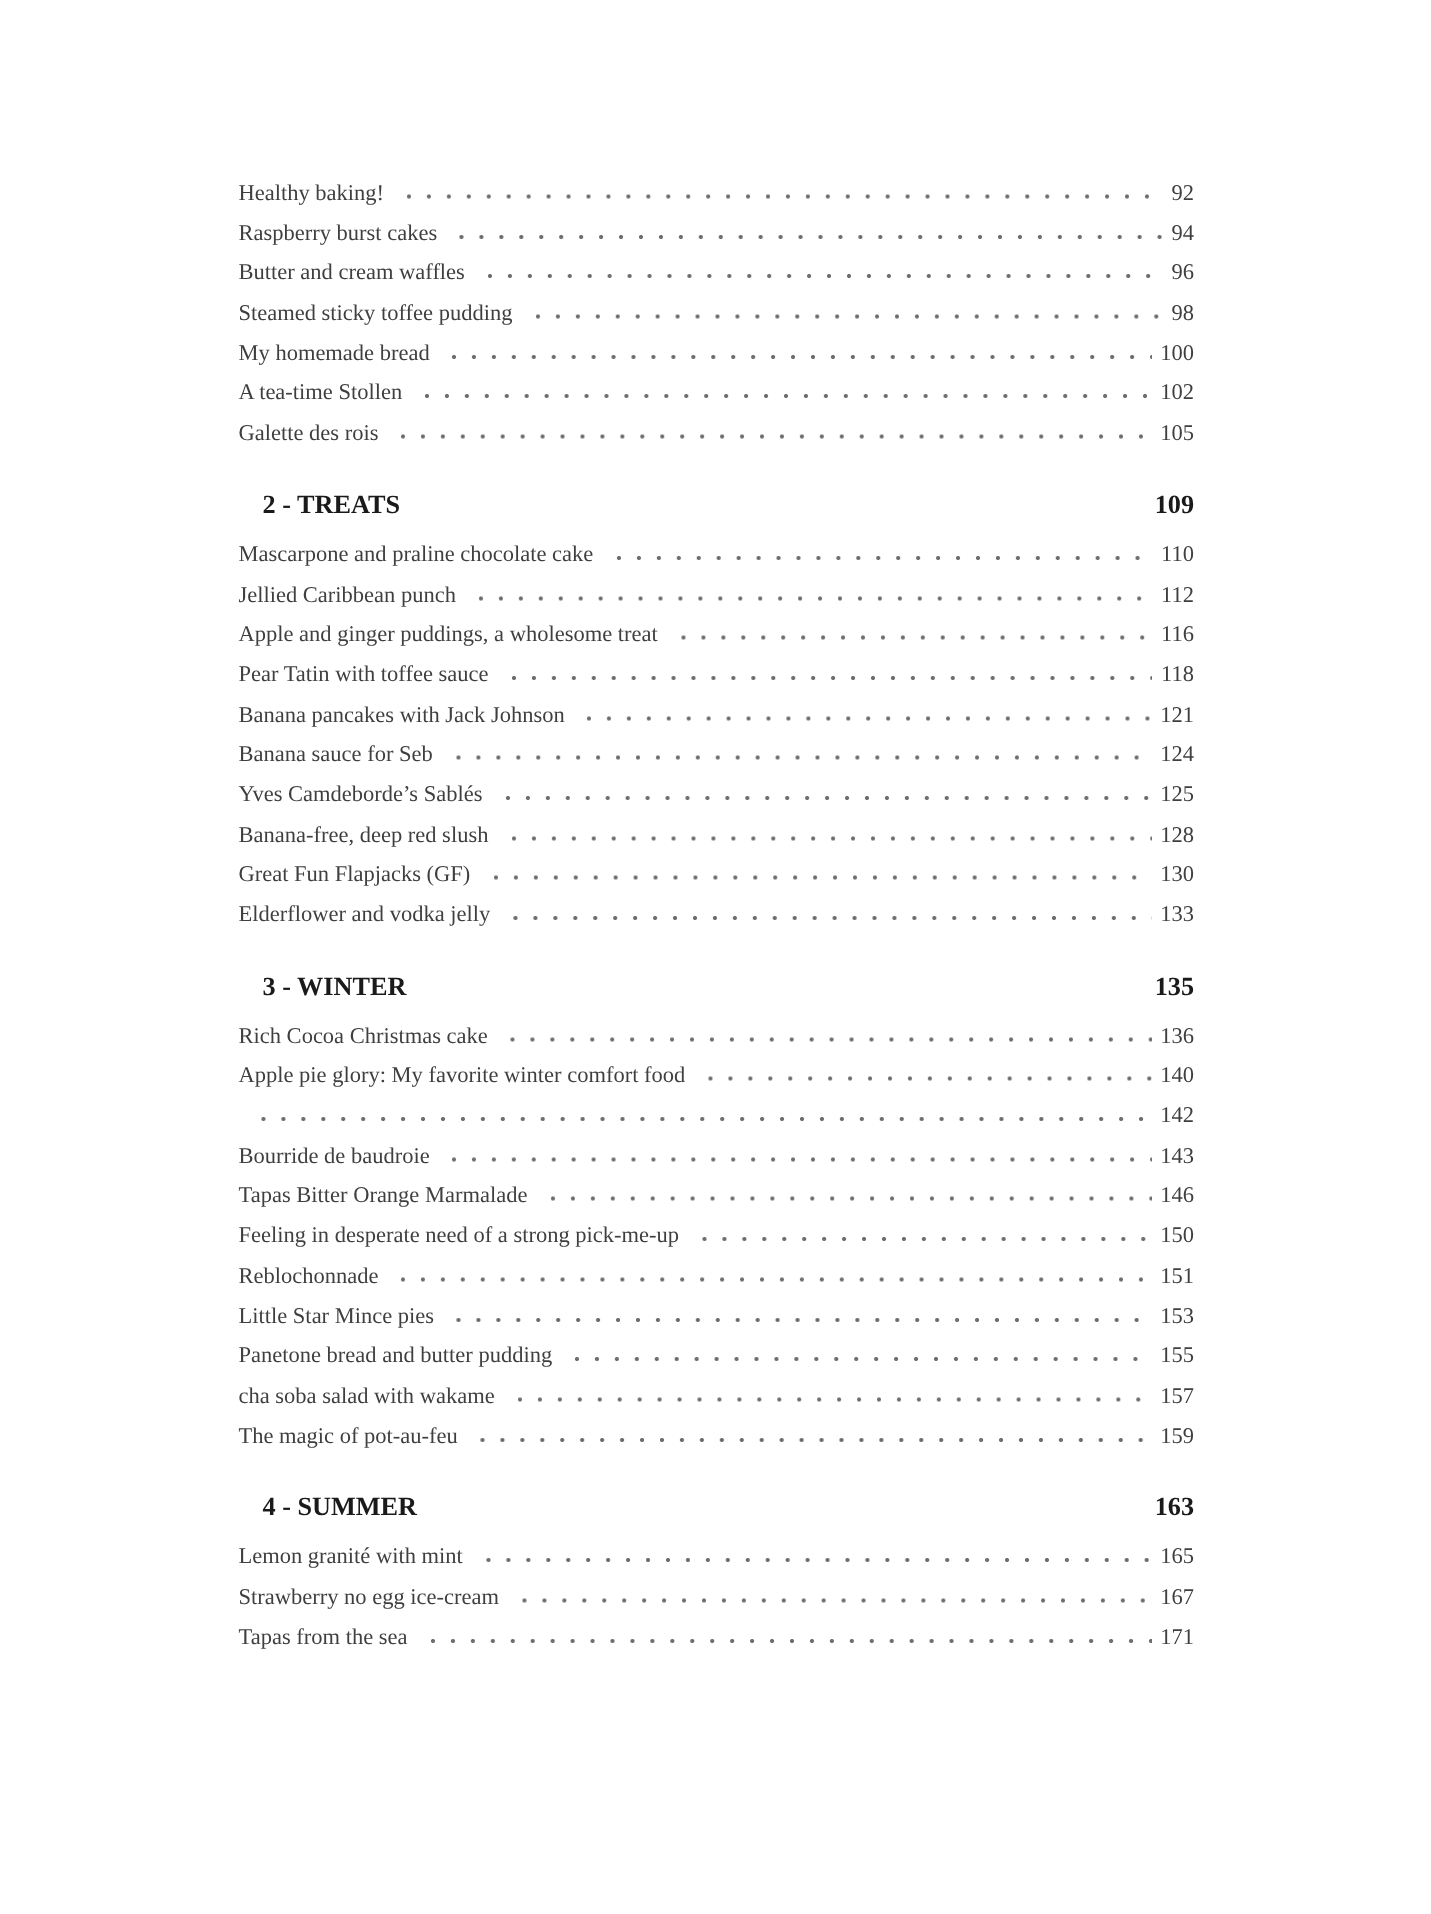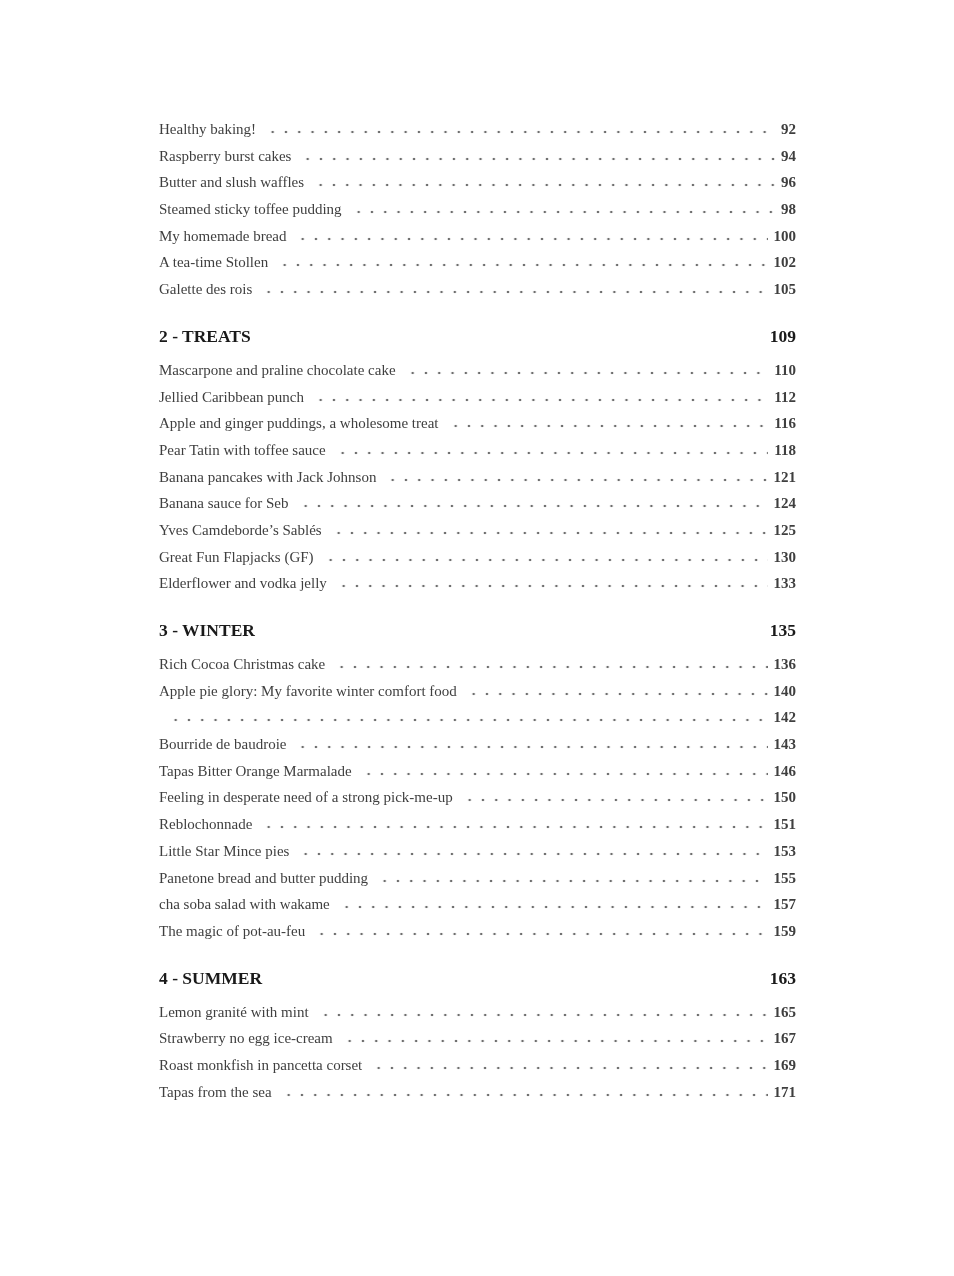--- a/index.html
+++ b/index.html
@@ -34,27 +34,27 @@
     flex:1 1 auto;
     display:inline-block;
     height:4px;
     min-width:20px;
     margin:0 6px 0 10px;
     background-image:radial-gradient(circle, var(--dots) 1.1px, transparent 1.6px);
     background-size:13.3px 4px;
     background-repeat:repeat-x;
     background-position:left bottom;
   }
-  .pagenum{white-space:nowrap;font-weight:bold;}
+  .pagenum{white-space:nowrap;}
   .heading{
     display:flex;
     align-items:baseline;
     height:27px;
     line-height:27px;
-    margin:20px 0 7px 0;
+    margin:20px 0 7px 16px;
     font-size:17.5px;
     font-weight:bold;
     color:var(--heading);
     cursor:pointer;
   }
   .heading .spacer{flex:1 1 auto;}
 </style>
 </head>
 <body>
 
@@ -68,21 +68,21 @@
     <span class="pagenum">92</span>
   </div>
 
   <div class="entry">
     <span class="title">Raspberry burst cakes</span>
     <span class="leader"></span>
     <span class="pagenum">94</span>
   </div>
 
   <div class="entry">
-    <span class="title">Butter and slush waffles</span>
+    <span class="title">Butter and cream waffles</span>
     <span class="leader"></span>
     <span class="pagenum">96</span>
   </div>
 
   <div class="entry">
     <span class="title">Steamed sticky toffee pudding</span>
     <span class="leader"></span>
     <span class="pagenum">98</span>
   </div>
 
@@ -149,20 +149,25 @@
     <span class="leader"></span>
     <span class="pagenum">124</span>
   </div>
 
   <div class="entry">
     <span class="title">Yves Camdeborde’s Sablés</span>
     <span class="leader"></span>
     <span class="pagenum">125</span>
   </div>
 
+  <div class="entry">
+    <span class="title">Banana-free, deep red slush</span>
+    <span class="leader"></span>
+    <span class="pagenum">128</span>
+  </div>
 
   <div class="entry">
     <span class="title">Great Fun Flapjacks (GF)</span>
     <span class="leader"></span>
     <span class="pagenum">130</span>
   </div>
 
   <div class="entry">
     <span class="title">Elderflower and vodka jelly</span>
     <span class="leader"></span>
@@ -258,25 +263,20 @@
     <span class="leader"></span>
     <span class="pagenum">165</span>
   </div>
 
   <div class="entry">
     <span class="title">Strawberry no egg ice-cream</span>
     <span class="leader"></span>
     <span class="pagenum">167</span>
   </div>
 
-  <div class="entry">
-    <span class="title">Roast monkfish in pancetta corset</span>
-    <span class="leader"></span>
-    <span class="pagenum">169</span>
-  </div>
 
   <div class="entry">
     <span class="title">Tapas from the sea</span>
     <span class="leader"></span>
     <span class="pagenum">171</span>
   </div>
 </div>
   </section>
 </main>
 

